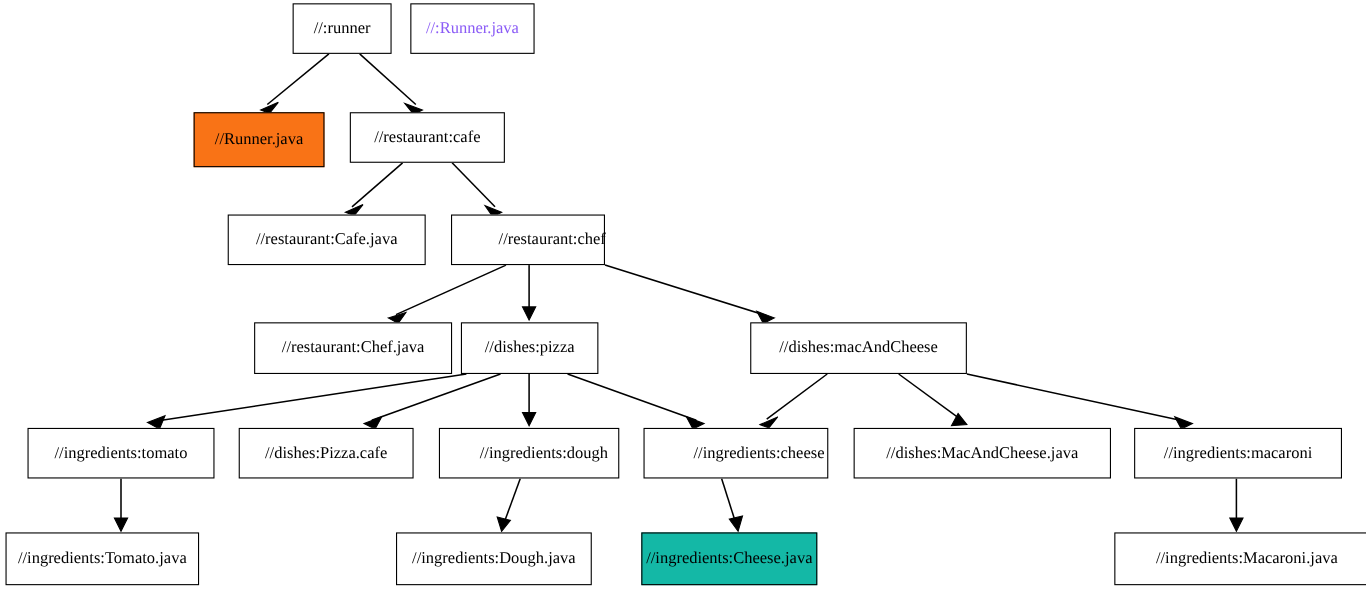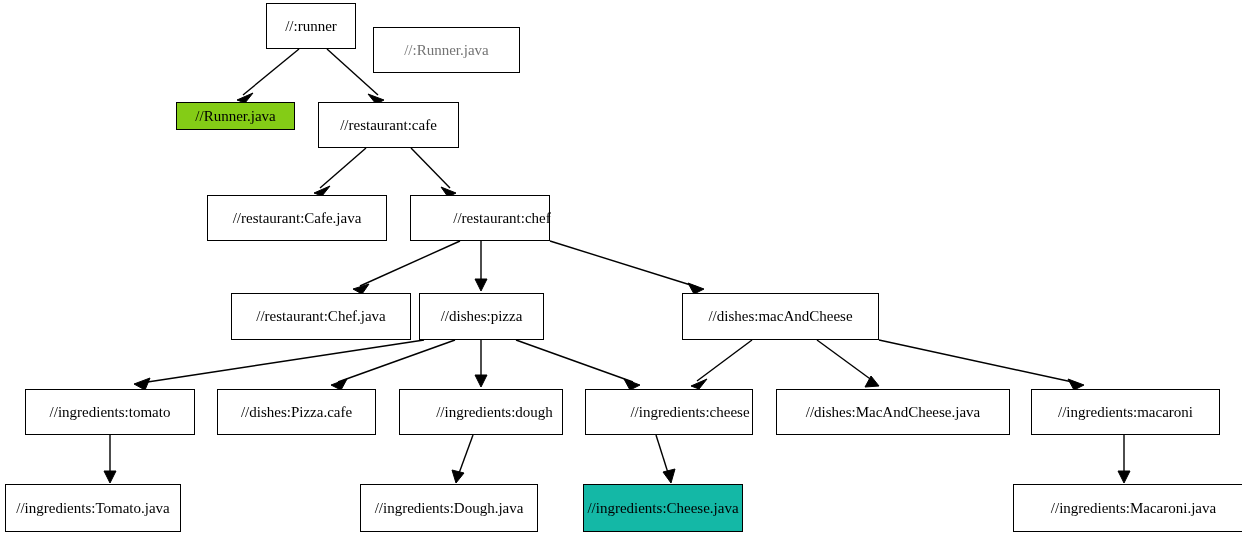--- a/index.html
+++ b/index.html
@@ -121,24 +121,24 @@
       <g>
         <path d="M 1124,435 L 1124,476" stroke="#000000" stroke-width="1.4" fill="none"></path>
         <polygon points="1124,483 1118,471 1130,471" fill="#000000" stroke="#000000" stroke-width="1"></polygon>
       </g>
     </svg>
 
   <div id="node-layer">
       <div class="graph-node" style="left: 266px; top: 3px; width: 90px; height: 46px; background: rgb(255, 255, 255); border-color: rgb(0, 0, 0); color: rgb(0, 0, 0);">
         <span class="node-label">//:runner</span>
       </div>
-      <div class="graph-node" style="left: 373px; top: 3px; width: 147px; height: 46px; background: rgb(255, 255, 255); border-color: rgb(0, 0, 0); color: #737373; margin-top: 24px;">
+      <div class="graph-node" style="left: 373px; top: 3px; width: 113px; height: 46px; background: rgb(255, 255, 255); border-color: rgb(0, 0, 0); color: #8b5cf6;">
         <span class="node-label">//:Runner.java</span>
       </div>
-      <div class="graph-node" style="left: 176px; top: 102px; width: 119px; height: 28px; background: #84cc16; border-color: rgb(0, 0, 0); color: rgb(0, 0, 0);">
+      <div class="graph-node" style="left: 176px; top: 102px; width: 119px; height: 50px; background: #f97316; border-color: rgb(0, 0, 0); color: rgb(0, 0, 0);">
         <span class="node-label">//Runner.java</span>
       </div>
       <div class="graph-node" style="left: 318px; top: 102px; width: 141px; height: 46px; background: rgb(255, 255, 255); border-color: rgb(0, 0, 0); color: rgb(0, 0, 0);">
         <span class="node-label">//restaurant:cafe</span>
       </div>
       <div class="graph-node" style="left: 207px; top: 195px; width: 180px; height: 46px; background: rgb(255, 255, 255); border-color: rgb(0, 0, 0); color: rgb(0, 0, 0);">
         <span class="node-label">//restaurant:Cafe.java</span>
       </div>
       <div class="graph-node" style="left: 410px; top: 195px; width: 140px; height: 46px; background: rgb(255, 255, 255); border-color: rgb(0, 0, 0); color: rgb(0, 0, 0); padding-left: 44px;">
         <span class="node-label">//restaurant:chef</span>

